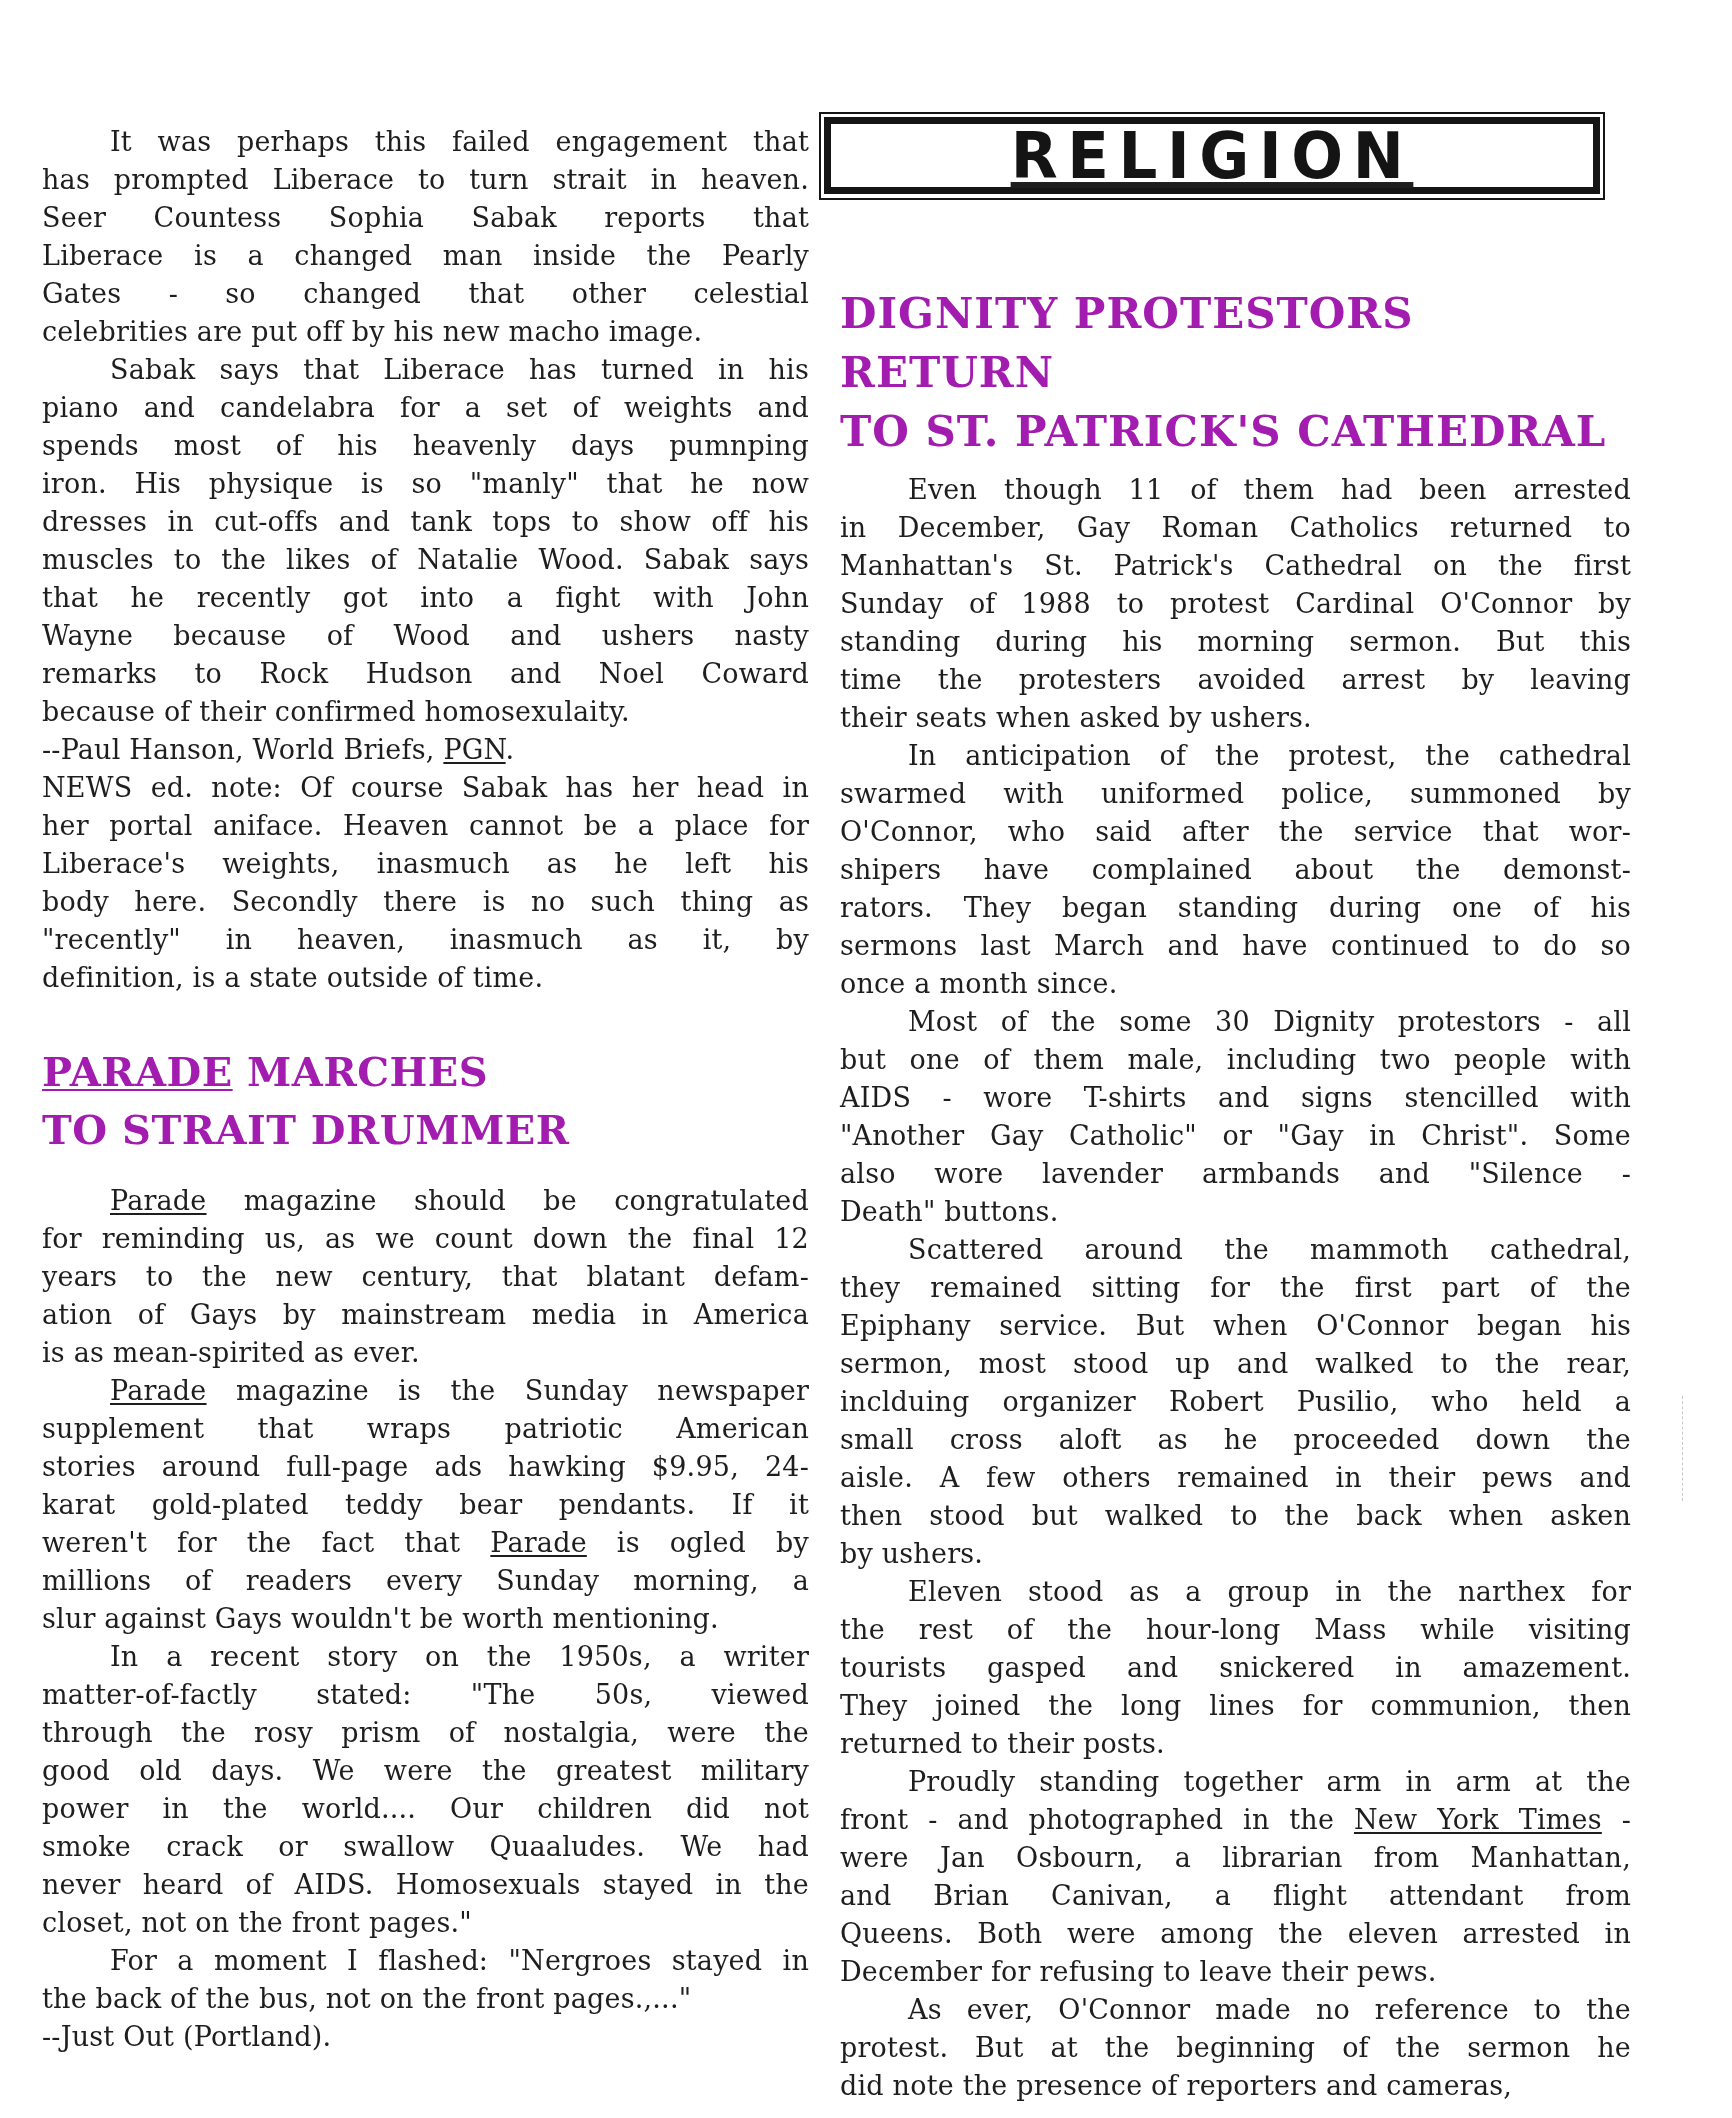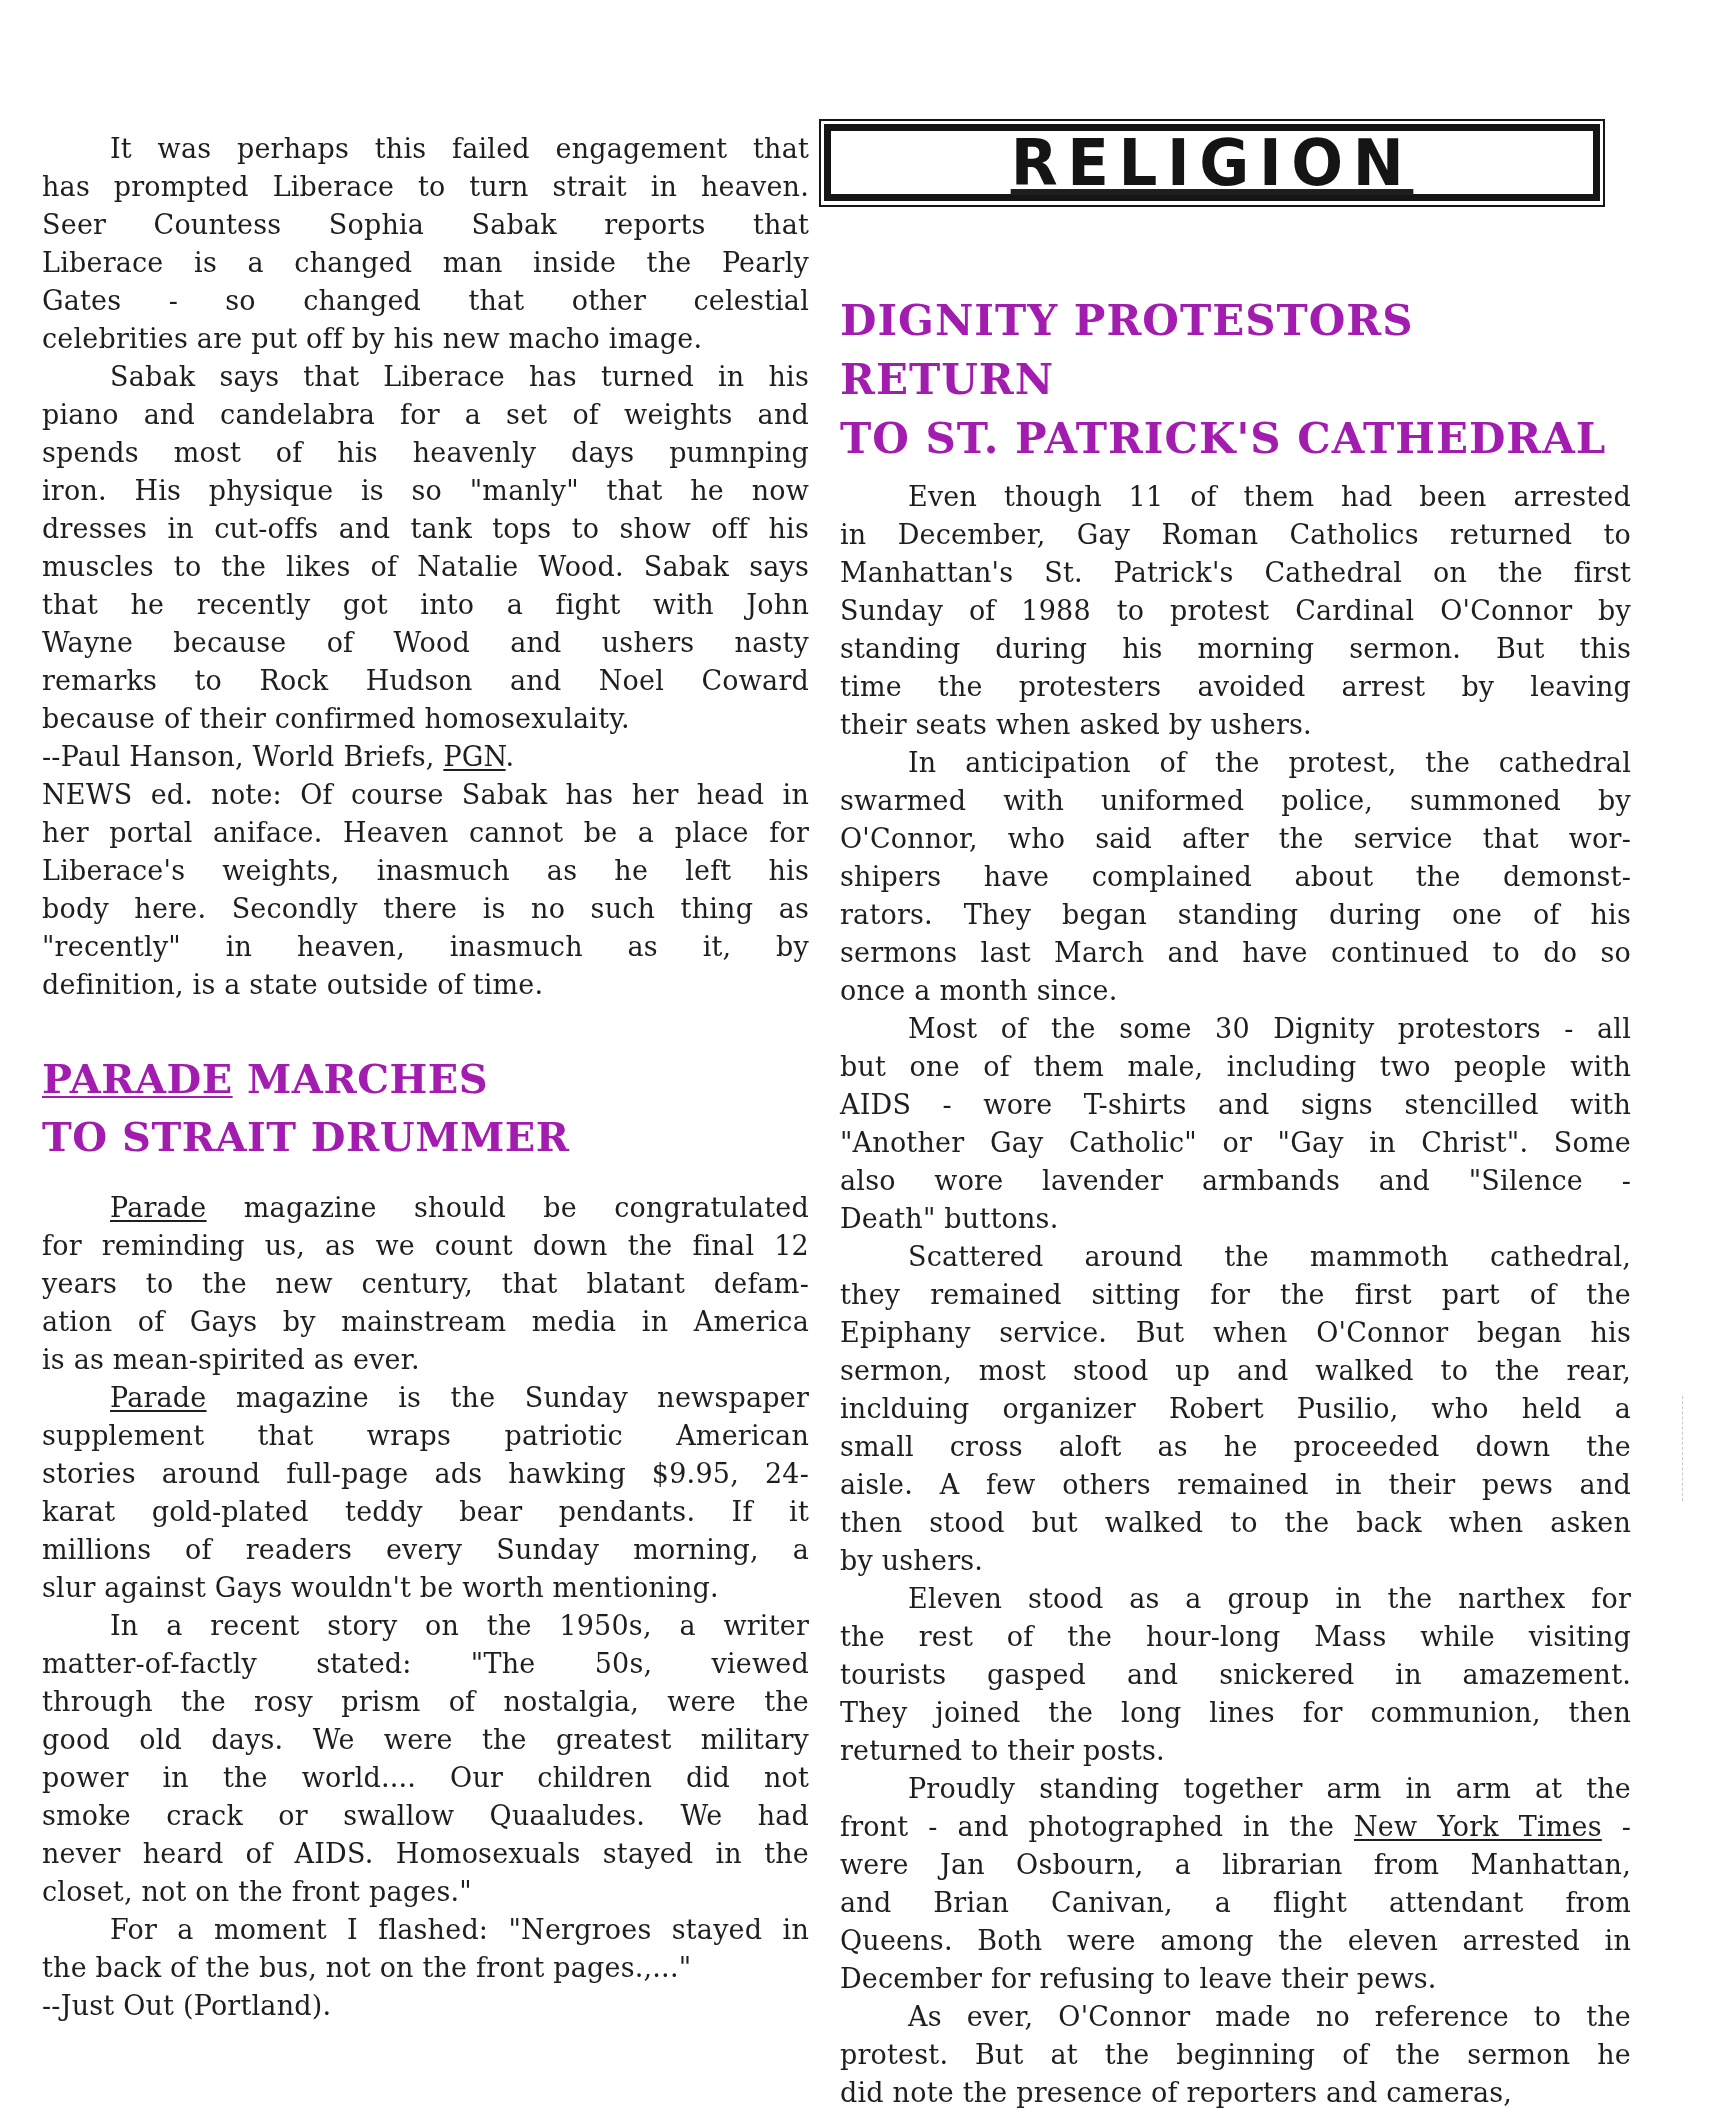--- a/index.html
+++ b/index.html
@@ -5,21 +5,21 @@
   html,body{margin:0;padding:0;}
   body{
     width:1733px;height:2119px;
     background:#ffffff;
     font-family:"DejaVu Serif","Liberation Serif",serif;
     color:#1e1e1e;
     overflow:hidden;
     position:relative;
   }
   .page{position:absolute;inset:0;}
-  .col{position:absolute;top:16px;}
+  .col{position:absolute;top:9px;}
   .col-left{left:42px;width:767px;padding-top:114px;}
   .col-right{left:840px;width:791px;padding-top:103px;}
 
   .para,.heading{margin:0;}
   .line{
     font-size:27px;
     line-height:38px;
     text-align:left;
     white-space:normal;
     letter-spacing:0.2px;
@@ -126,20 +126,21 @@
         <div class="line jl">for reminding us, as we count down the final 12</div>
         <div class="line jl">years to the new century, that blatant defam-</div>
         <div class="line jl">ation of Gays by mainstream media in America</div>
         <div class="line">is as mean-spirited as ever.</div>
       </div>
       <div class="para">
         <div class="line jl ind"><u>Parade</u> magazine is the Sunday newspaper</div>
         <div class="line jl">supplement that wraps patriotic American</div>
         <div class="line jl">stories around full-page ads hawking $9.95, 24-</div>
         <div class="line jl">karat gold-plated teddy bear pendants. If it</div>
+        <div class="line jl">weren't for the fact that <u>Parade</u> is ogled by</div>
         <div class="line jl">millions of readers every Sunday morning, a</div>
         <div class="line">slur against Gays wouldn't be worth mentioning.</div>
       </div>
       <div class="para">
         <div class="line jl ind">In a recent story on the 1950s, a writer</div>
         <div class="line jl">matter-of-factly stated: "The 50s, viewed</div>
         <div class="line jl">through the rosy prism of nostalgia, were the</div>
         <div class="line jl">good old days. We were the greatest military</div>
         <div class="line jl">power in the world.... Our children did not</div>
         <div class="line jl">smoke crack or swallow Quaaludes. We had</div>

